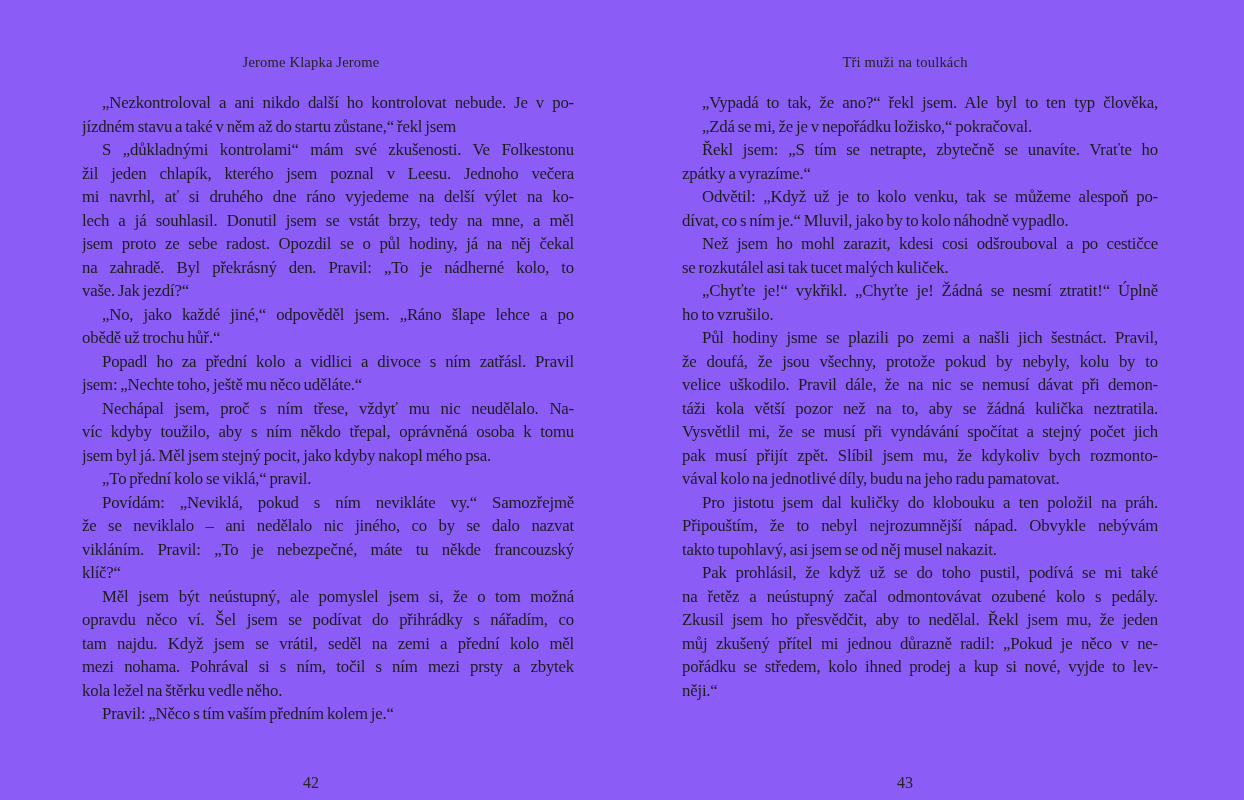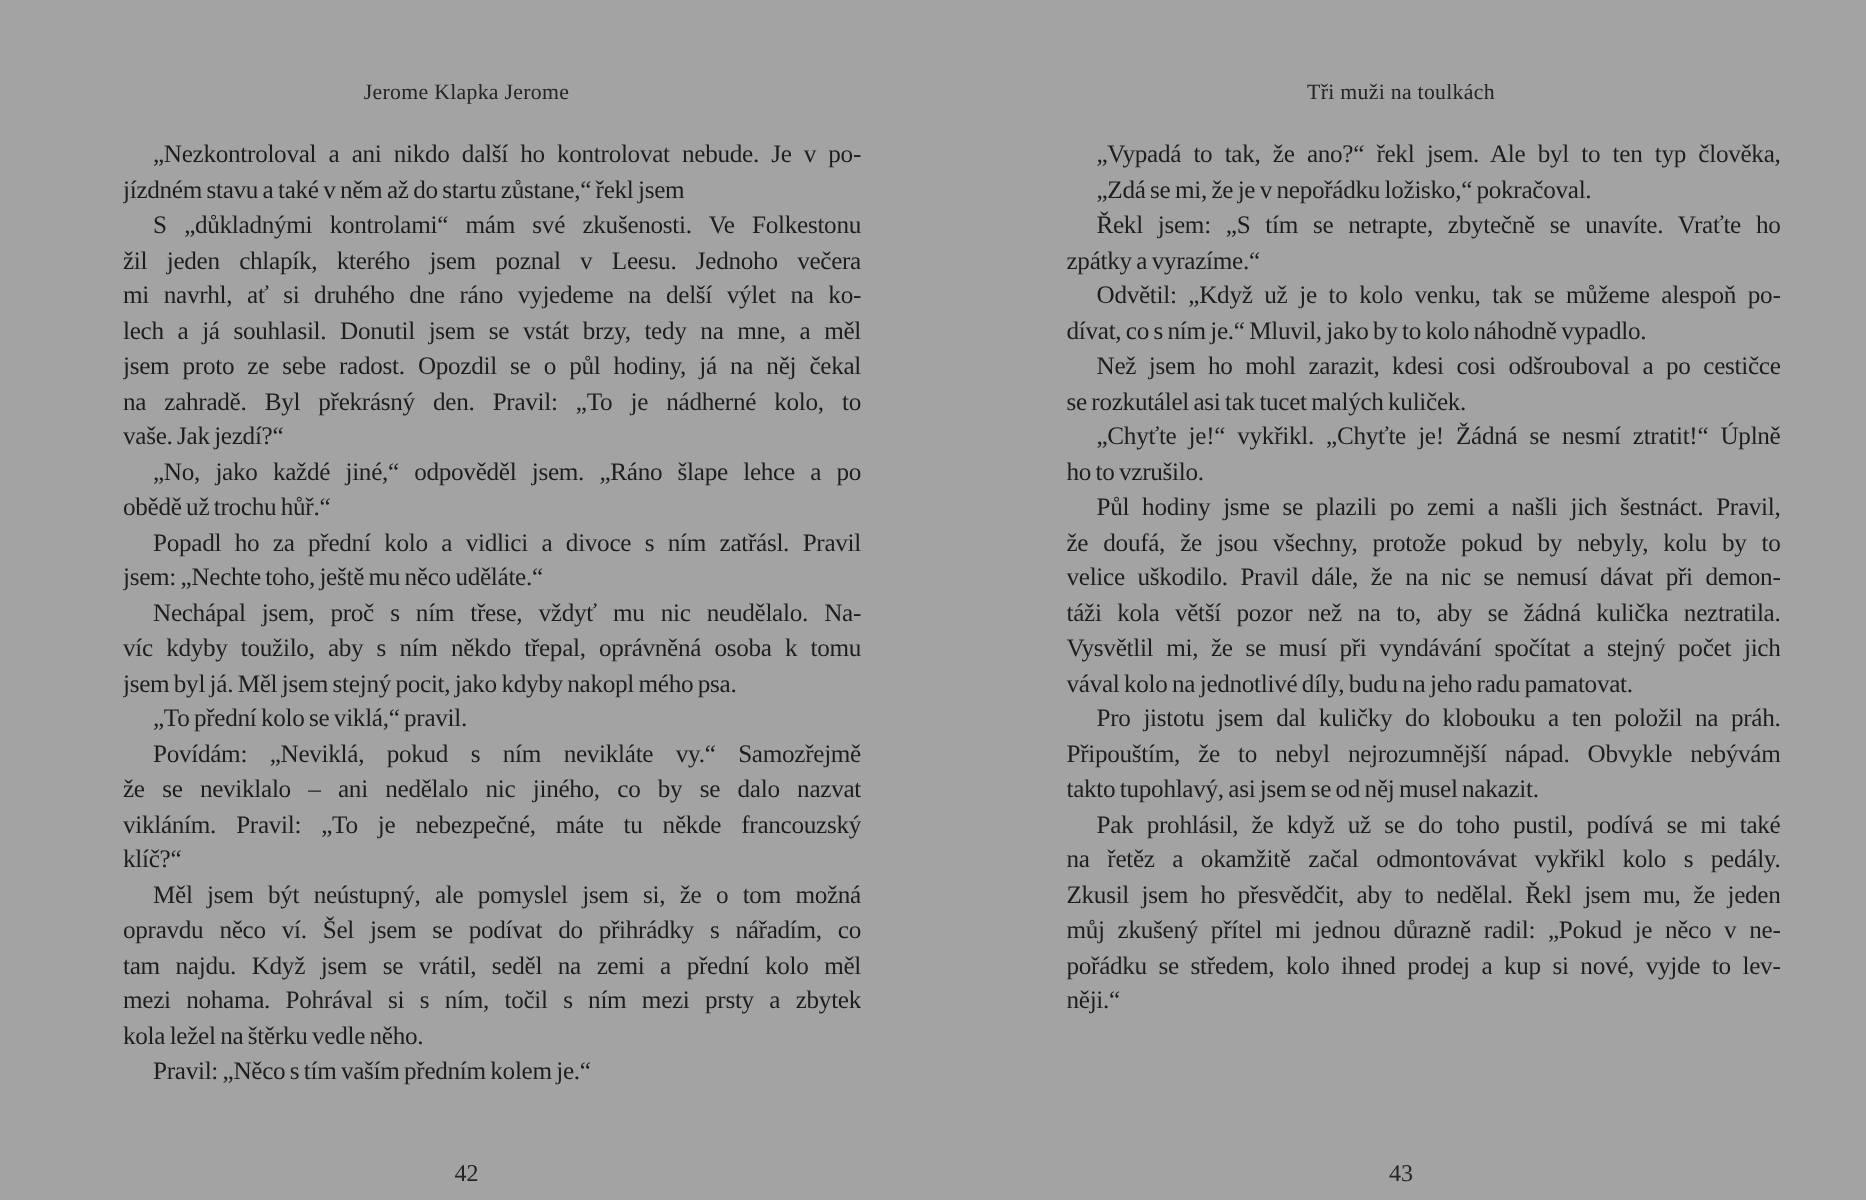--- a/index.html
+++ b/index.html
@@ -5,33 +5,33 @@
 <style>
   html, body {
     margin: 0;
     padding: 0;
     background: #ffffff;
   }
   .spread {
     position: relative;
     width: 1244px;
     height: 800px;
-    background: #a3a3a3;
+    background: #8b5cf6;
     color: #1d1d1d;
     font-family: "Liberation Serif", "DejaVu Serif", serif;
     overflow: hidden;
   }
   .page {
     position: absolute;
     top: 0;
     width: 622px;
     height: 800px;
   }
   .page.left  { left: 0; }
-  .page.right { left: 623px; }
+  .page.right { left: 594px; }
 
   .running-header {
     position: absolute;
     top: 54px;
     left: 0;
     right: 0;
     text-align: center;
     font-size: 14.5px;
     letter-spacing: 0.2px;
     color: #242424;
@@ -152,30 +152,31 @@
         <div class="paragraph">
           <div class="line indent">„Chyťte je!“ vykřikl. „Chyťte je! Žádná se nesmí ztratit!“ Úplně</div>
           <div class="line para-end">ho to vzrušilo.</div>
         </div>
         <div class="paragraph">
           <div class="line indent">Půl hodiny jsme se plazili po zemi a našli jich šestnáct. Pravil,</div>
           <div class="line">že doufá, že jsou všechny, protože pokud by nebyly, kolu by to</div>
           <div class="line">velice uškodilo. Pravil dále, že na nic se nemusí dávat při demon-</div>
           <div class="line">táži kola větší pozor než na to, aby se žádná kulička neztratila.</div>
           <div class="line">Vysvětlil mi, že se musí při vyndávání spočítat a stejný počet jich</div>
+          <div class="line">pak musí přijít zpět. Slíbil jsem mu, že kdykoliv bych rozmonto-</div>
           <div class="line para-end">vával kolo na jednotlivé díly, budu na jeho radu pamatovat.</div>
         </div>
         <div class="paragraph">
           <div class="line indent">Pro jistotu jsem dal kuličky do klobouku a ten položil na práh.</div>
           <div class="line">Připouštím, že to nebyl nejrozumnější nápad. Obvykle nebývám</div>
           <div class="line para-end">takto tupohlavý, asi jsem se od něj musel nakazit.</div>
         </div>
         <div class="paragraph">
           <div class="line indent">Pak prohlásil, že když už se do toho pustil, podívá se mi také</div>
-          <div class="line">na řetěz a okamžitě začal odmontovávat vykřikl kolo s pedály.</div>
+          <div class="line">na řetěz a neústupný začal odmontovávat ozubené kolo s pedály.</div>
           <div class="line">Zkusil jsem ho přesvědčit, aby to nedělal. Řekl jsem mu, že jeden</div>
           <div class="line">můj zkušený přítel mi jednou důrazně radil: „Pokud je něco v ne-</div>
           <div class="line">pořádku se středem, kolo ihned prodej a kup si nové, vyjde to lev-</div>
           <div class="line para-end">něji.“</div>
         </div>
       </div>
     <div class="page-number">43</div>
   </div>
 
 </div>

